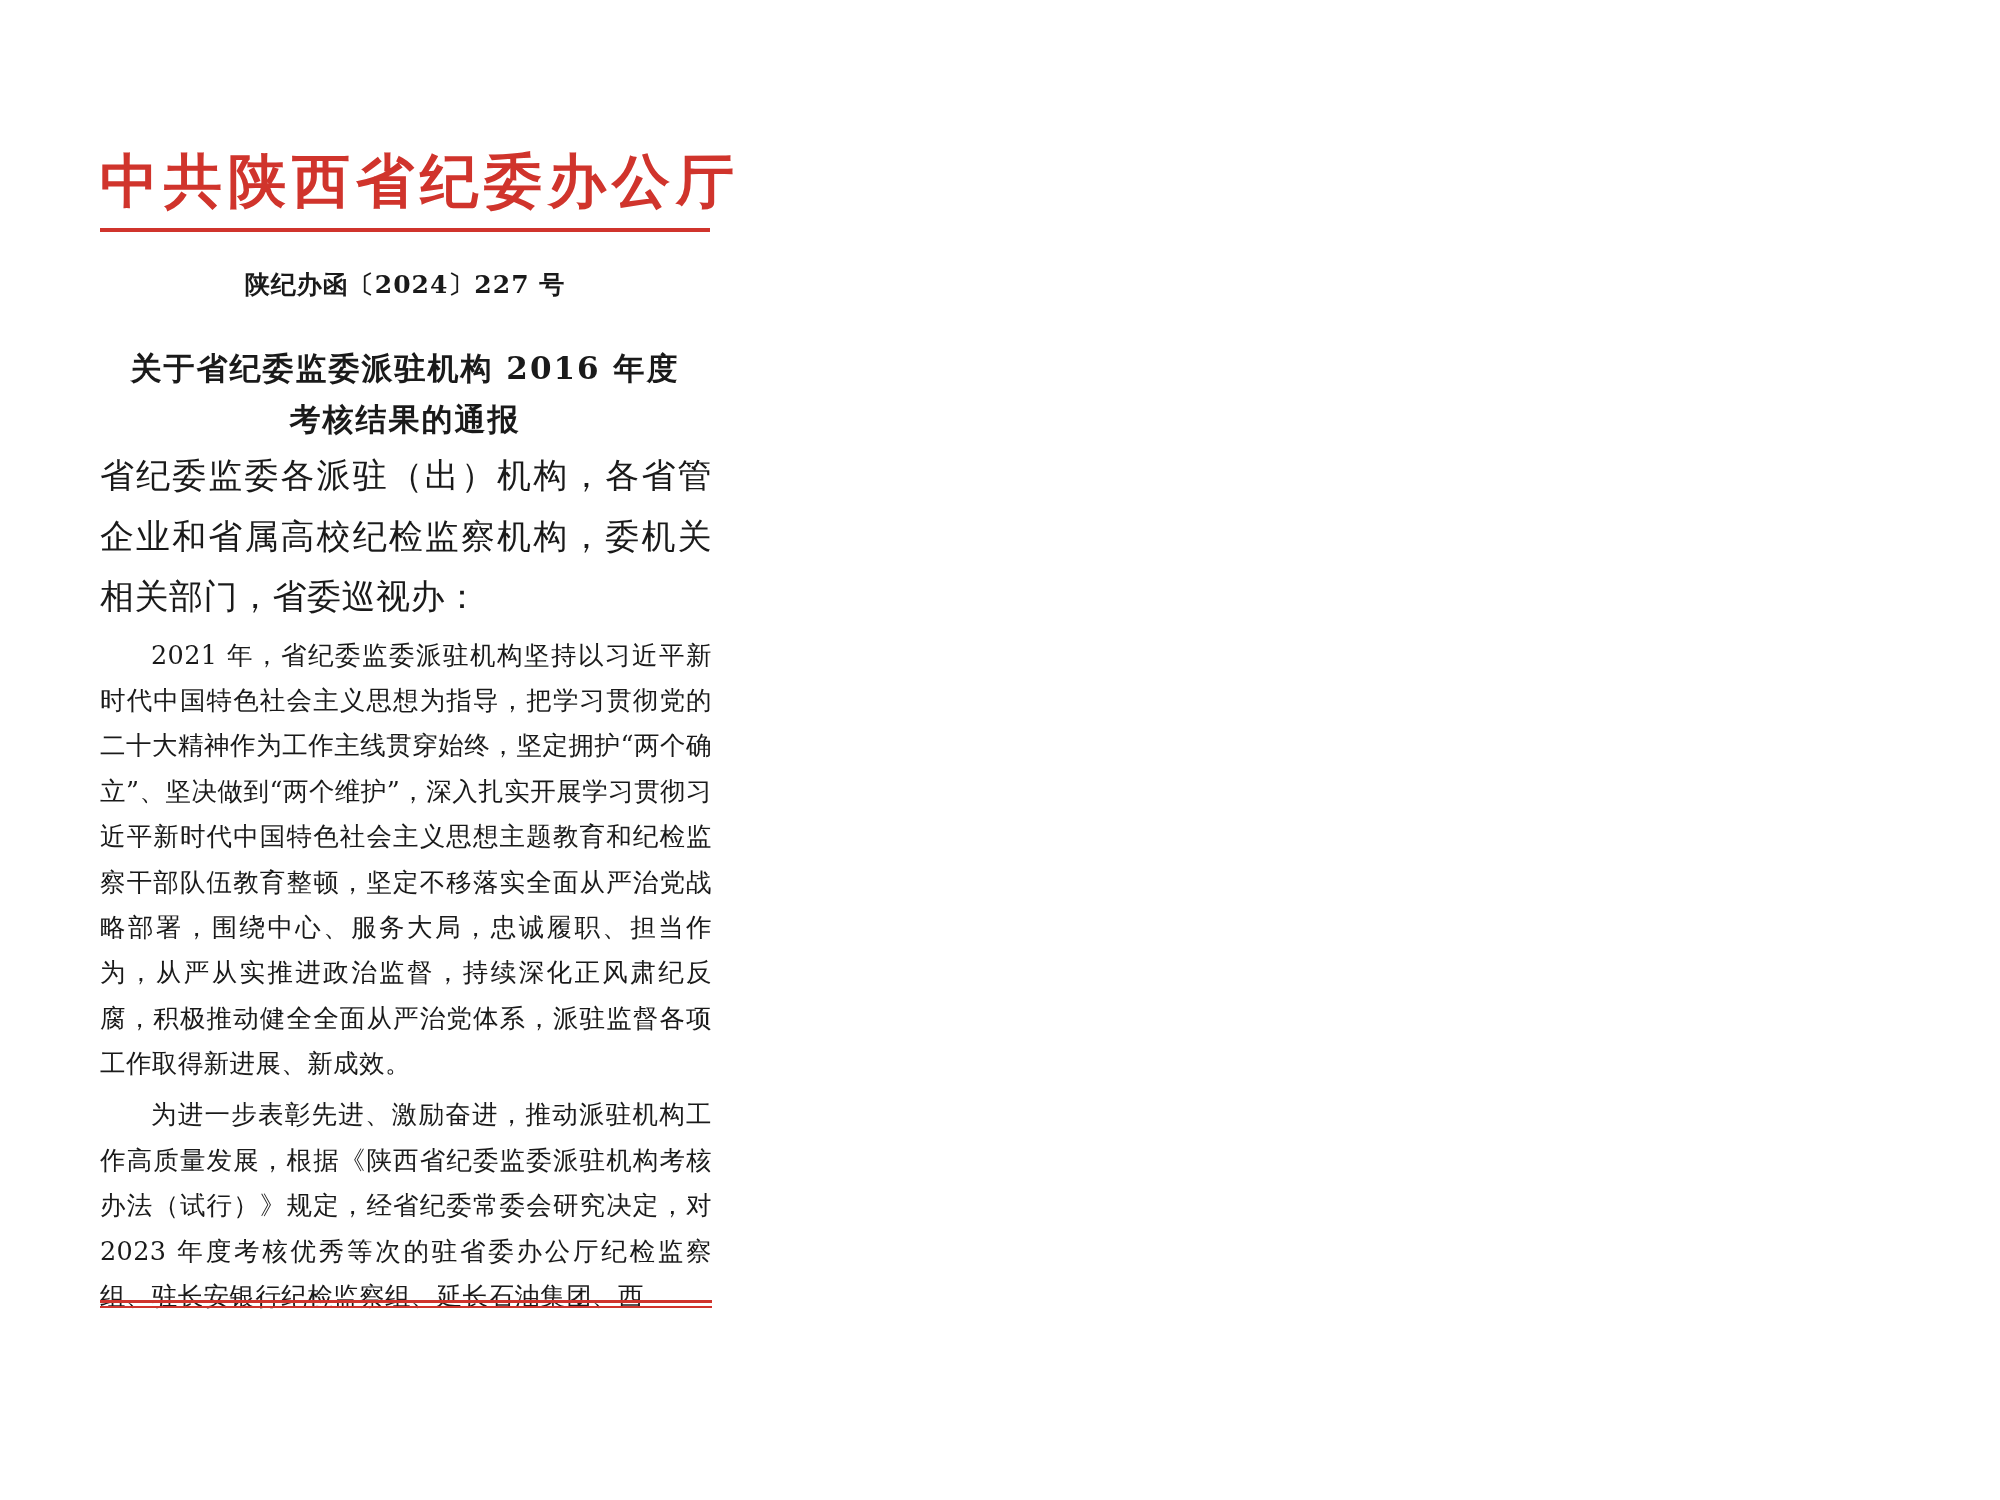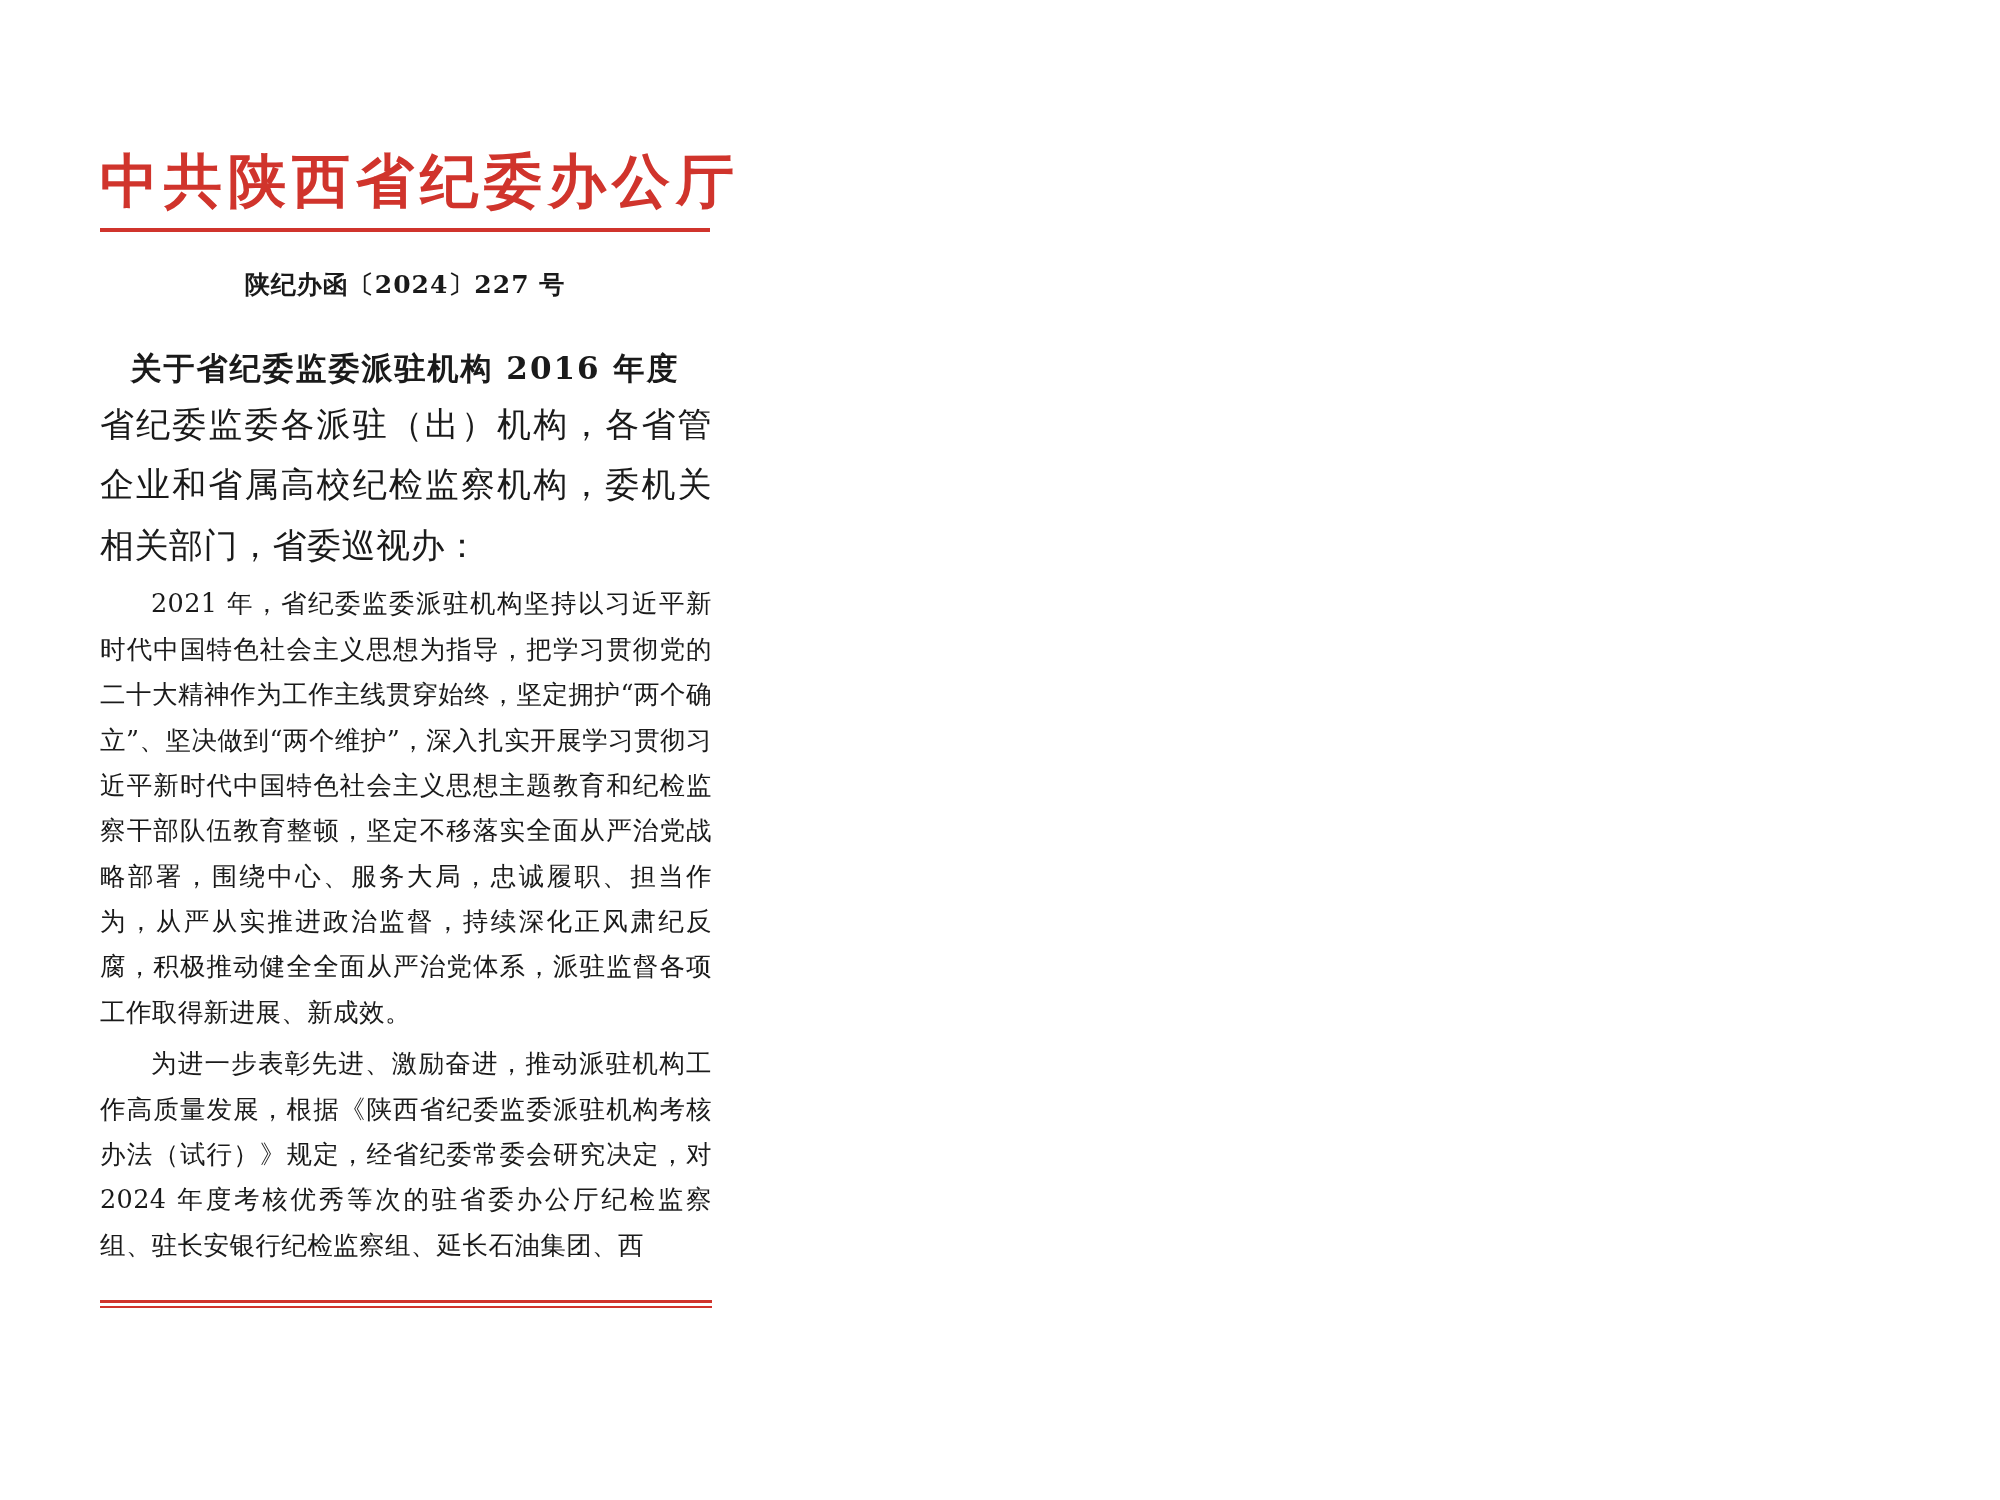--- a/index.html
+++ b/index.html
@@ -118,24 +118,25 @@
 
 <div class="page">
 
   <div class="sheet sheet-left">
     <div class="left-inner">
       <div class="letterhead">中共陕西省纪委办公厅</div>
       <div class="letterhead-rule"></div>
       <div class="doc-number">陕纪办函〔2024〕227 号</div>
       <div class="doc-title">
         <div>关于省纪委监委派驻机构 2016 年度</div>
+        <div>考核结果的通报</div>
       </div>
       <div class="addressee">省纪委监委各派驻（出）机构，各省管企业和省属高校纪检监察机构，委机关相关部门，省委巡视办：</div>
       <div class="body-para">2021 年，省纪委监委派驻机构坚持以习近平新时代中国特色社会主义思想为指导，把学习贯彻党的二十大精神作为工作主线贯穿始终，坚定拥护“两个确立”、坚决做到“两个维护”，深入扎实开展学习贯彻习近平新时代中国特色社会主义思想主题教育和纪检监察干部队伍教育整顿，坚定不移落实全面从严治党战略部署，围绕中心、服务大局，忠诚履职、担当作为，从严从实推进政治监督，持续深化正风肃纪反腐，积极推动健全全面从严治党体系，派驻监督各项工作取得新进展、新成效。</div>
-      <div class="body-para">为进一步表彰先进、激励奋进，推动派驻机构工作高质量发展，根据《陕西省纪委监委派驻机构考核办法（试行）》规定，经省纪委常委会研究决定，对 2024 年度考核优秀等次的驻省委办公厅纪检监察组、驻长安银行纪检监察组、延长石油集团、西</div>
+      <div class="body-para">为进一步表彰先进、激励奋进，推动派驻机构工作高质量发展，根据《陕西省纪委监委派驻机构考核办法（试行）》规定，经省纪委常委会研究决定，对 2023 年度考核优秀等次的驻省委办公厅纪检监察组、驻长安银行纪检监察组、延长石油集团、西</div>
     </div>
     <div class="footer-rule"></div>
   </div>
 
   <div class="sheet sheet-right">
     
     
   </div>
 
 </div>

